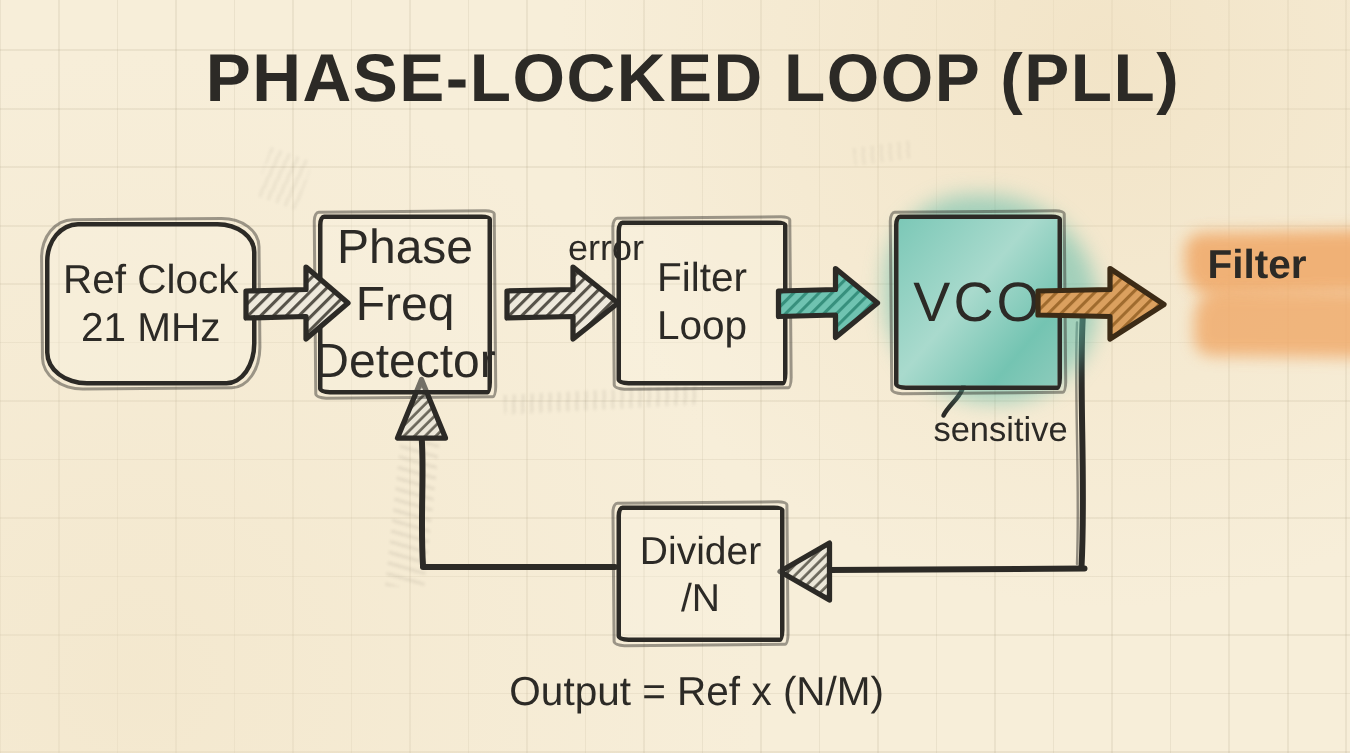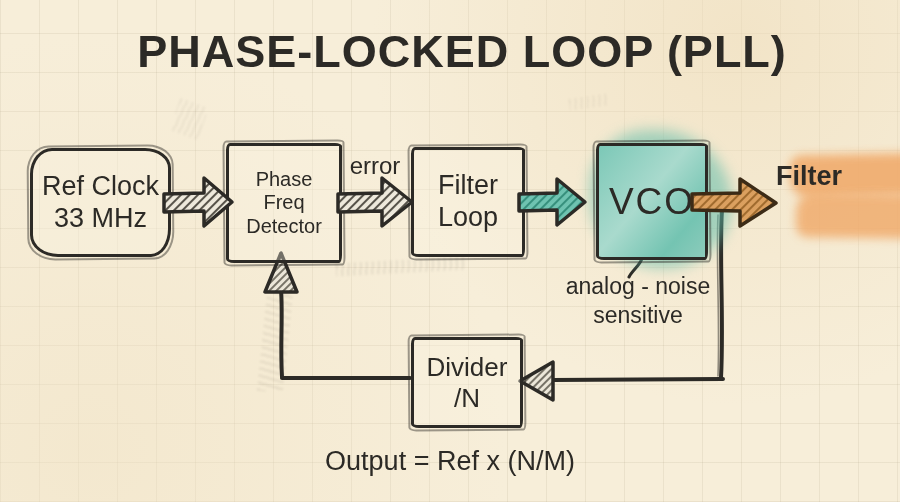--- a/index.html
+++ b/index.html
@@ -26,32 +26,32 @@
     border-radius:4px 7px 3px 8px / 7px 3px 8px 4px;
     background:rgba(250,243,226,.35);
     z-index:4;
   }
   .box::after{
     content:"";position:absolute;inset:-6px;border:2px solid rgba(44,42,38,.45);
     border-radius:inherit;transform:rotate(-.5deg);pointer-events:none;
   }
   .box.rounded{border-radius:22px 26px 20px 28px / 26px 20px 28px 22px;}
   .box-ref{left:30px;top:148px;width:135px;height:103px;font-size:27px;}
-  .box-pfd{left:226px;top:143px;width:110px;height:114px;font-size:20px;}
+  .box-pfd{left:212px;top:143px;width:110px;height:114px;font-size:32px;}
   .box-loop{left:411px;top:147px;width:108px;height:104px;font-size:27px;}
   .box-vco{left:584px;top:143px;width:106px;height:111px;font-size:37px;letter-spacing:2px;
     background:linear-gradient(130deg,#7cc8b7 0%,#a9dacd 45%,#74c4b2 78%,#8ccbbb 100%);margin-left:12px;}
   .box-div{left:411px;top:337px;width:106px;height:85px;font-size:26px;}
   .vco-wash{
     left:566px;top:130px;width:142px;height:138px;
     background:#5fbcaa;opacity:.55;filter:blur(7px);
     border-radius:42% 55% 48% 52%;z-index:3;
   }
   
-  .label{position:absolute;z-index:6;}
+  .label{position:absolute;z-index:6;margin-left:29px;}
   .error-label{left:340px;top:152px;width:70px;font-size:24px;text-align:center;}
   .note{left:548px;top:272px;width:180px;font-size:23px;line-height:1.25;text-align:center;}
   .output{left:776px;top:158px;width:124px;font-size:27px;font-weight:600;line-height:1.35;}
   .formula{left:0;right:0;top:446px;text-align:center;font-size:27px;font-weight:500;}
   .hl{
     position:absolute;background:#f0a867;filter:blur(5px);z-index:2;
   }
   .hl1{left:766px;top:154px;width:138px;height:42px;border-radius:12px 20px 10px 18px;transform:rotate(-1.2deg);opacity:.85;}
   .hl2{left:772px;top:194px;width:132px;height:44px;border-radius:18px 10px 20px 12px;transform:rotate(.8deg);opacity:.8;}
   
@@ -107,21 +107,21 @@
       <path d="M718,215 C716,260 720,320 718,376" stroke-width="1.6" opacity=".5"></path>
     </g>
     <polygon points="281,253 265,292 297,292" fill="url(#hatchLight)" stroke="#2c2a26" stroke-width="3.5" stroke-linejoin="round"></polygon>
     <polygon points="520,381 553,362 553,400" fill="url(#hatchLight)" stroke="#2c2a26" stroke-width="3.5" stroke-linejoin="round"></polygon>
   </svg>
 
   <div class="abs title">PHASE-LOCKED LOOP (PLL)</div>
 
   <div class="box rounded box-ref">
     <div>Ref Clock</div>
-    <div>33 MHz</div>
+    <div>21 MHz</div>
   </div>
 
   <svg class="arrow" style="left:162px;top:170px" width="72" height="64" viewBox="0 0 72 64">
     <polygon points="2,24 42,23 42,8 70,32 42,56 42,41 2,42" fill="url(#hatchGray)" stroke="#2c2a26" stroke-width="3.5" stroke-linejoin="round"></polygon>
   </svg>
 
   <div class="box box-pfd">
     <div>Phase</div>
     <div>Freq</div>
     <div>Detector</div>
@@ -151,21 +151,20 @@
     <polygon points="2,20 50,19 50,5 86,29 50,52 50,37 2,36" fill="url(#hatchOrange)" stroke="#3c2b16" stroke-width="3.5" stroke-linejoin="round"></polygon>
   </svg>
 
   <div class="abs hl hl1"></div>
   <div class="abs hl hl2"></div>
   <div class="label output">
     <div>Filter</div>
   </div>
 
   <div class="label note">
-    <div>analog - noise</div>
     <div>sensitive</div>
   </div>
 
   <div class="box box-div">
     <div>Divider</div>
     <div>/N</div>
   </div>
 
   <div class="label formula">Output = Ref x (N/M)</div>
 

